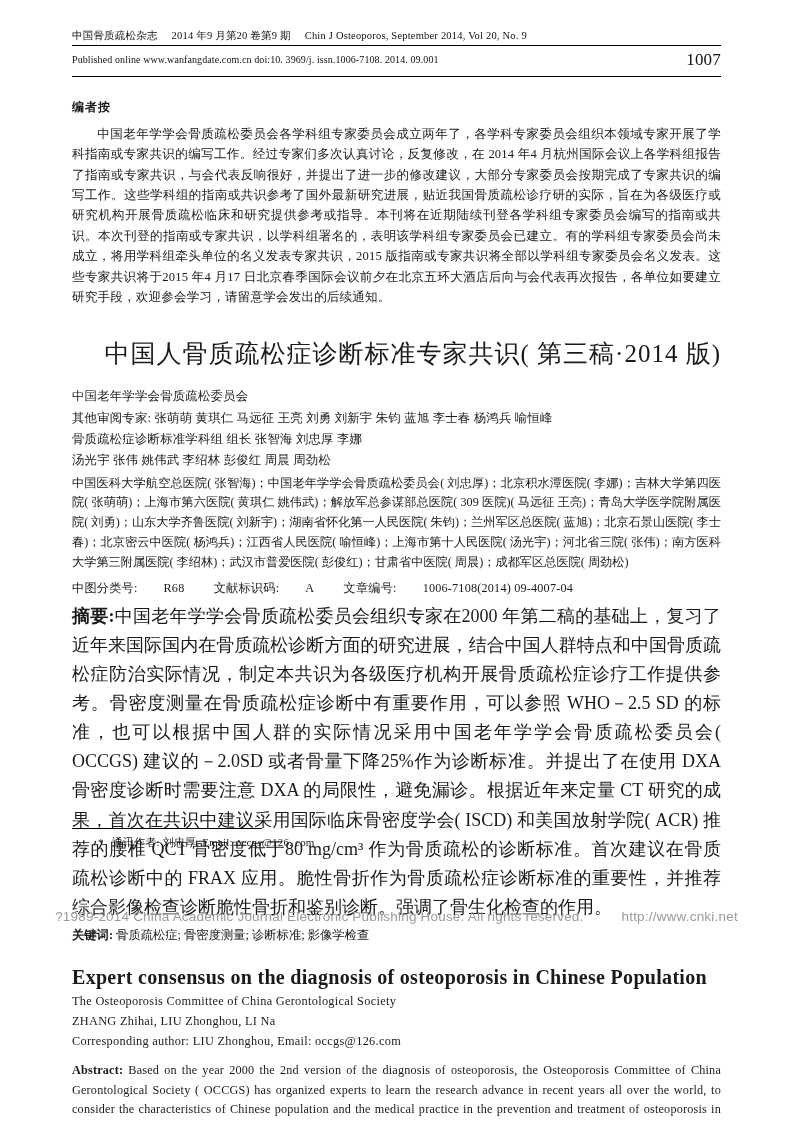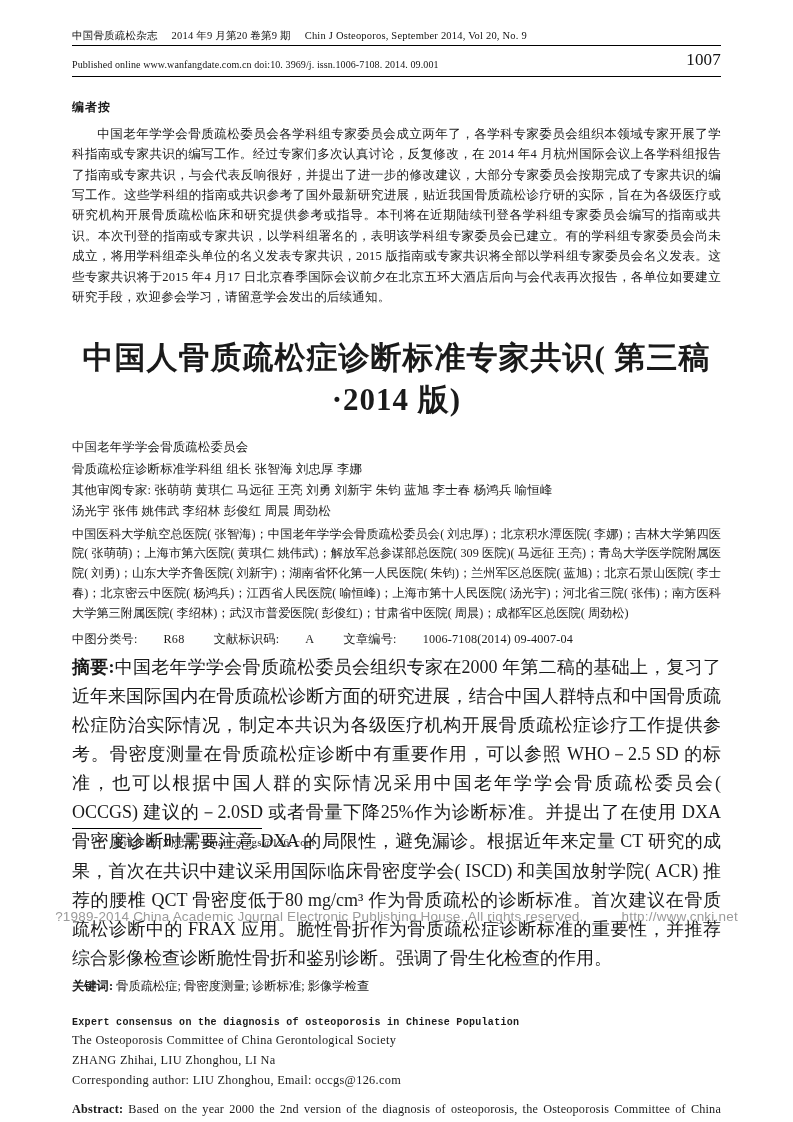--- a/index.html
+++ b/index.html
@@ -37,21 +37,21 @@
     white-space: nowrap;
   }
   .runhead .line1 .seg { white-space: nowrap; }
   .runhead .rule {
     border-bottom: 1px solid #000;
     margin: 2px 0 2px 0;
   }
   .runhead .line2 {
     display: flex;
     justify-content: space-between;
-    align-items: flex-end;
+    align-items: center;
     font-size: 10px;
   }
   .runhead .line2 .left { white-space: nowrap; letter-spacing: 0.1px;}
   .runhead .line2 .pageno { font-size: 17px; }
   .runhead .botrule {
     border-bottom: 1px solid #000;
     margin-top: 3px;
   }
 
   
@@ -68,24 +68,24 @@
     line-height: 1.62;
     text-align: justify;
     text-justify: inter-ideograph;
     text-indent: 2em;
     letter-spacing: 0.15px;
   }
 
   
   .title {
     margin-top: 30px;
-    text-align: center;
+    text-align: right;
     font-family: "Liberation Serif", "DejaVu Serif", serif;
-    font-weight: bold;
-    font-size: 31px;
+    font-weight: normal;
+    font-size: 25px;
     letter-spacing: 1px;
   }
 
   
   .authors {
     margin-top: 16px;
     font-size: 12.4px;
     line-height: 1.72;
     letter-spacing: 0.2px;
   }
@@ -119,23 +119,23 @@
   .kw-cn {
     margin-top: 4px;
     font-size: 12.3px;
     line-height: 1.6;
   }
   .kw-cn b { font-weight: bold; margin-top: 44px; }
 
   
   .en-title {
     margin-top: 20px;
-    font-family: Liberation Mono, monospace;
+    font-family: Liberation Serif, serif;
     font-weight: bold;
-    font-size: 10px;
+    font-size: 20px;
     letter-spacing: 0.3px;
   }
   .en-line {
     margin-top: 5px;
     font-size: 12.3px;
     letter-spacing: 0.3px;
   }
   .en-abs {
     margin-top: 12px;
     font-size: 12.2px;
@@ -197,22 +197,22 @@
     <div class="botrule"></div>
   </div>
 
   <div class="section-label">编者按</div>
   <div class="cn-para">中国老年学学会骨质疏松委员会各学科组专家委员会成立两年了，各学科专家委员会组织本领域专家开展了学科指南或专家共识的编写工作。经过专家们多次认真讨论，反复修改，在 2014 年4 月杭州国际会议上各学科组报告了指南或专家共识，与会代表反响很好，并提出了进一步的修改建议，大部分专家委员会按期完成了专家共识的编写工作。这些学科组的指南或共识参考了国外最新研究进展，贴近我国骨质疏松诊疗研的实际，旨在为各级医疗或研究机构开展骨质疏松临床和研究提供参考或指导。本刊将在近期陆续刊登各学科组专家委员会编写的指南或共识。本次刊登的指南或专家共识，以学科组署名的，表明该学科组专家委员会已建立。有的学科组专家委员会尚未成立，将用学科组牵头单位的名义发表专家共识，2015 版指南或专家共识将全部以学科组专家委员会名义发表。这些专家共识将于2015 年4 月17 日北京春季国际会议前夕在北京五环大酒店后向与会代表再次报告，各单位如要建立研究手段，欢迎参会学习，请留意学会发出的后续通知。</div>
 
   <div class="title">中国人骨质疏松症诊断标准专家共识( 第三稿·2014 版)</div>
 
   <div class="authors">
     <div class="row">中国老年学学会骨质疏松委员会</div>
+    <div class="row">其他审阅专家: 张萌萌  黄琪仁  马远征  王亮  刘勇  刘新宇  朱钧  蓝旭  李士春  杨鸿兵  喻恒峰</div>
     <div class="row">骨质疏松症诊断标准学科组    组长  张智海   刘忠厚  李娜</div>
-    <div class="row">其他审阅专家: 张萌萌  黄琪仁  马远征  王亮  刘勇  刘新宇  朱钧  蓝旭  李士春  杨鸿兵  喻恒峰</div>
     <div class="row">汤光宇  张伟  姚伟武  李绍林  彭俊红  周晨  周劲松</div>
   </div>
   <div class="affil-block">中国医科大学航空总医院( 张智海)；中国老年学学会骨质疏松委员会( 刘忠厚)；北京积水潭医院( 李娜)；吉林大学第四医院( 张萌萌)；上海市第六医院( 黄琪仁 姚伟武)；解放军总参谋部总医院( 309 医院)( 马远征 王亮)；青岛大学医学院附属医院( 刘勇)；山东大学齐鲁医院( 刘新宇)；湖南省怀化第一人民医院( 朱钧)；兰州军区总医院( 蓝旭)；北京石景山医院( 李士春)；北京密云中医院( 杨鸿兵)；江西省人民医院( 喻恒峰)；上海市第十人民医院( 汤光宇)；河北省三院( 张伟)；南方医科大学第三附属医院( 李绍林)；武汉市普爱医院( 彭俊红)；甘肃省中医院( 周晨)；成都军区总医院( 周劲松)</div>
 
   <div class="class-line">
     <span>中图分类号:</span><span>R68</span>
     <span>文献标识码:</span><span>A</span>
     <span>文章编号:</span><span>1006-7108(2014) 09-4007-04</span>
   </div>
 

